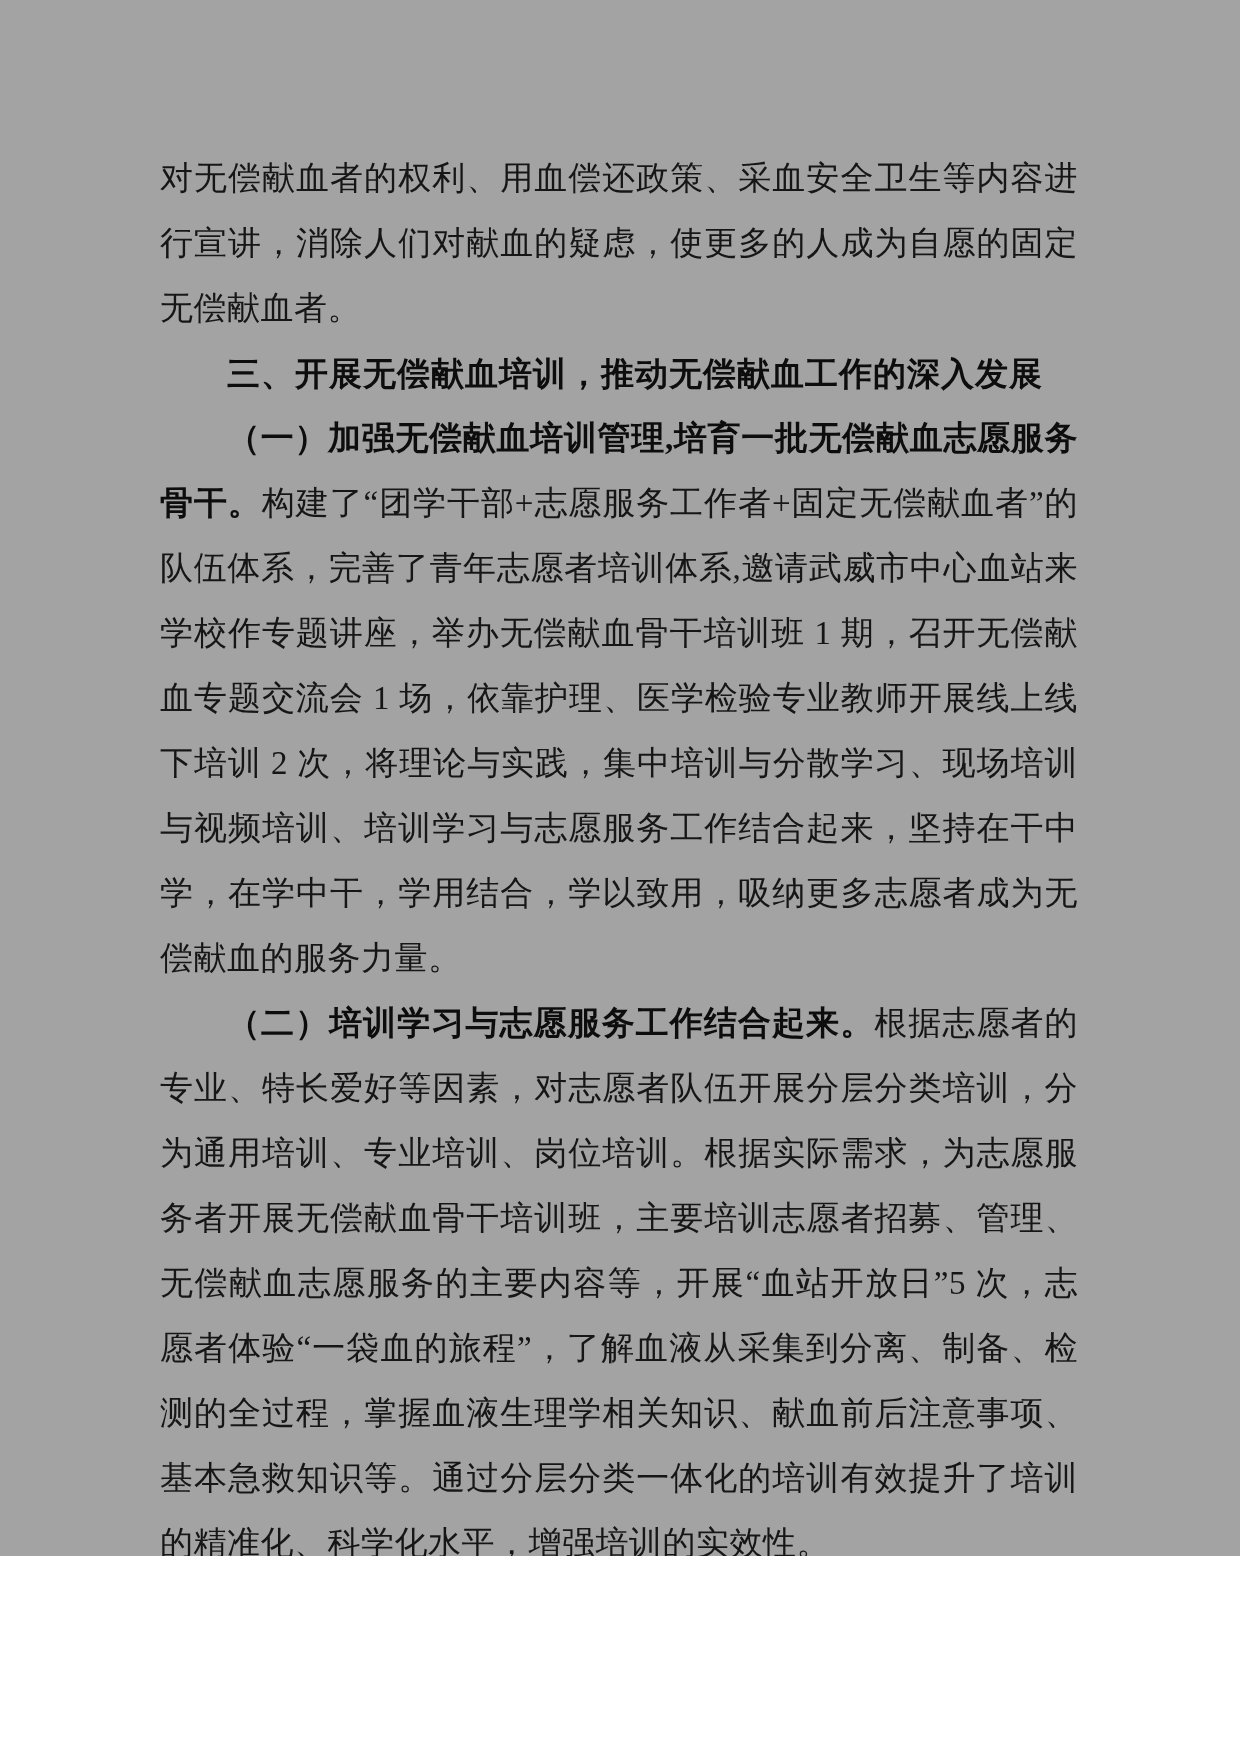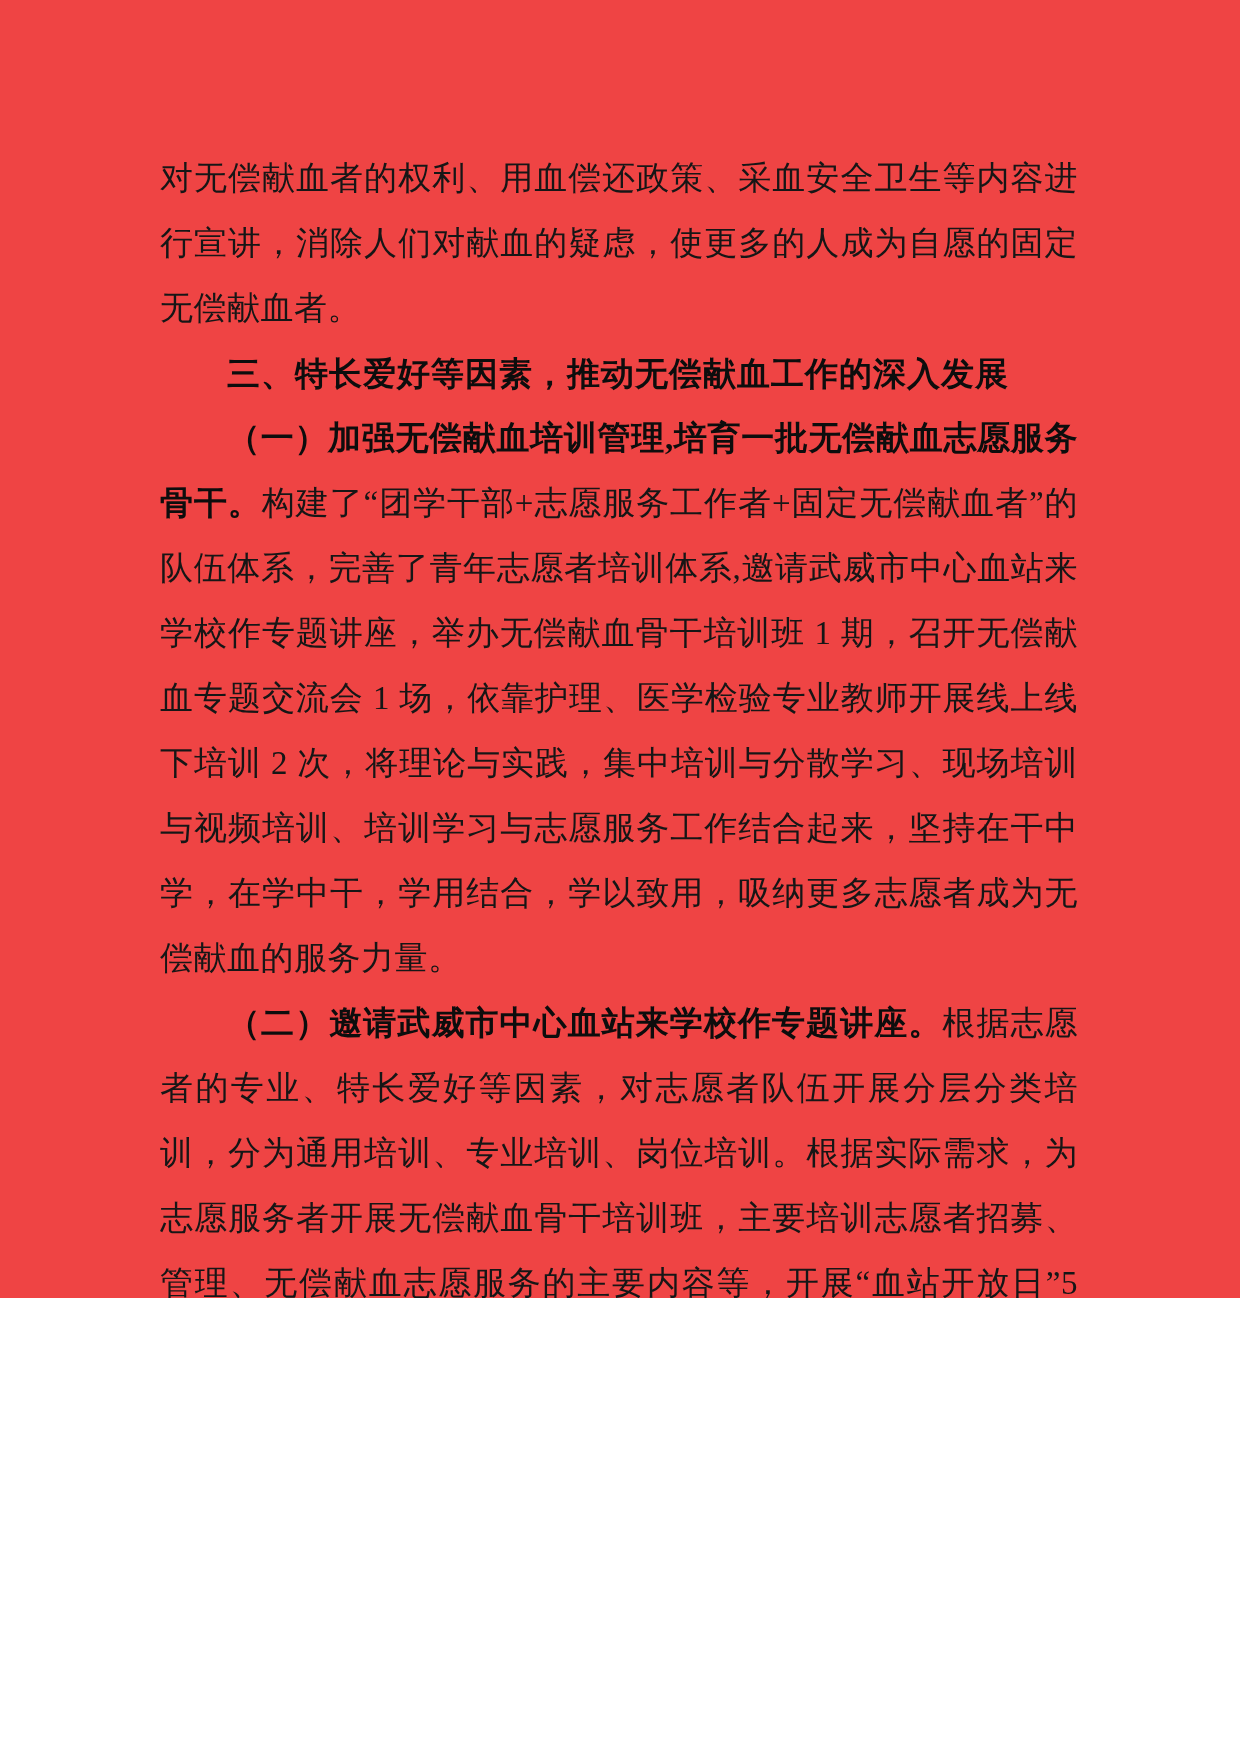--- a/index.html
+++ b/index.html
@@ -1,20 +1,20 @@
 <!DOCTYPE html>
 <html lang="zh"><head>
 <meta charset="utf-8">
 <style>
   html,body{margin:0;padding:0;background:#ffffff;}
   .page{
     position:relative;
     width:1240px;
-    height:1298px;
-    background:#ef4444;
+    height:1556px;
+    background:#a3a3a3;
     overflow:hidden;
     color:#161616;
     font-family:"Liberation Serif","DejaVu Serif",serif;
   }
   .content{
     position:absolute;
     left:160px;
     top:146px;
     width:918px;
   }
@@ -49,18 +49,18 @@
     color:#1c1c1c;
     font-family:"Liberation Serif","DejaVu Serif",serif;
   }
 </style>
 </head>
 <body>
 
 <div class="page">
   <div class="content" id="paragraph-container">
       <p class=""><span>对无偿献血者的权利、用血偿还政策、采血安全卫生等内容进行宣讲，消除人们对献血的疑虑，使更多的人成为自愿的固定无偿献血者。</span></p>
-      <p class="h1 indent"><span>三、特长爱好等因素，推动无偿献血工作的深入发展</span></p>
+      <p class="h1 indent"><span>三、开展无偿献血培训，推动无偿献血工作的深入发展</span></p>
       <p class="indent"><span class="lead">（一）加强无偿献血培训管理,培育一批无偿献血志愿服务骨干。</span><span>构建了“团学干部+志愿服务工作者+固定无偿献血者”的队伍体系，完善了青年志愿者培训体系,邀请武威市中心血站来学校作专题讲座，举办无偿献血骨干培训班 1 期，召开无偿献血专题交流会 1 场，依靠护理、医学检验专业教师开展线上线下培训 2 次，将理论与实践，集中培训与分散学习、现场培训与视频培训、培训学习与志愿服务工作结合起来，坚持在干中学，在学中干，学用结合，学以致用，吸纳更多志愿者成为无偿献血的服务力量。</span></p>
-      <p class="indent"><span class="lead">（二）邀请武威市中心血站来学校作专题讲座。</span><span>根据志愿者的专业、特长爱好等因素，对志愿者队伍开展分层分类培训，分为通用培训、专业培训、岗位培训。根据实际需求，为志愿服务者开展无偿献血骨干培训班，主要培训志愿者招募、管理、无偿献血志愿服务的主要内容等，开展“血站开放日”5 次，志愿者体验“一袋血的旅程”，了解血液从采集到分离、制备、检测的全过程，掌握血液生理学相关知识、献血前后注意事项、基本急救知识等。通过分层分类一体化的培训有效提升了培训的精准化、科学化水平，增强培训的实效性。</span></p>
+      <p class="indent"><span class="lead">（二）培训学习与志愿服务工作结合起来。</span><span>根据志愿者的专业、特长爱好等因素，对志愿者队伍开展分层分类培训，分为通用培训、专业培训、岗位培训。根据实际需求，为志愿服务者开展无偿献血骨干培训班，主要培训志愿者招募、管理、无偿献血志愿服务的主要内容等，开展“血站开放日”5 次，志愿者体验“一袋血的旅程”，了解血液从采集到分离、制备、检测的全过程，掌握血液生理学相关知识、献血前后注意事项、基本急救知识等。通过分层分类一体化的培训有效提升了培训的精准化、科学化水平，增强培训的实效性。</span></p>
     </div>
   <div class="footer">- 3 -</div>
 </div>
 
 </body></html>

